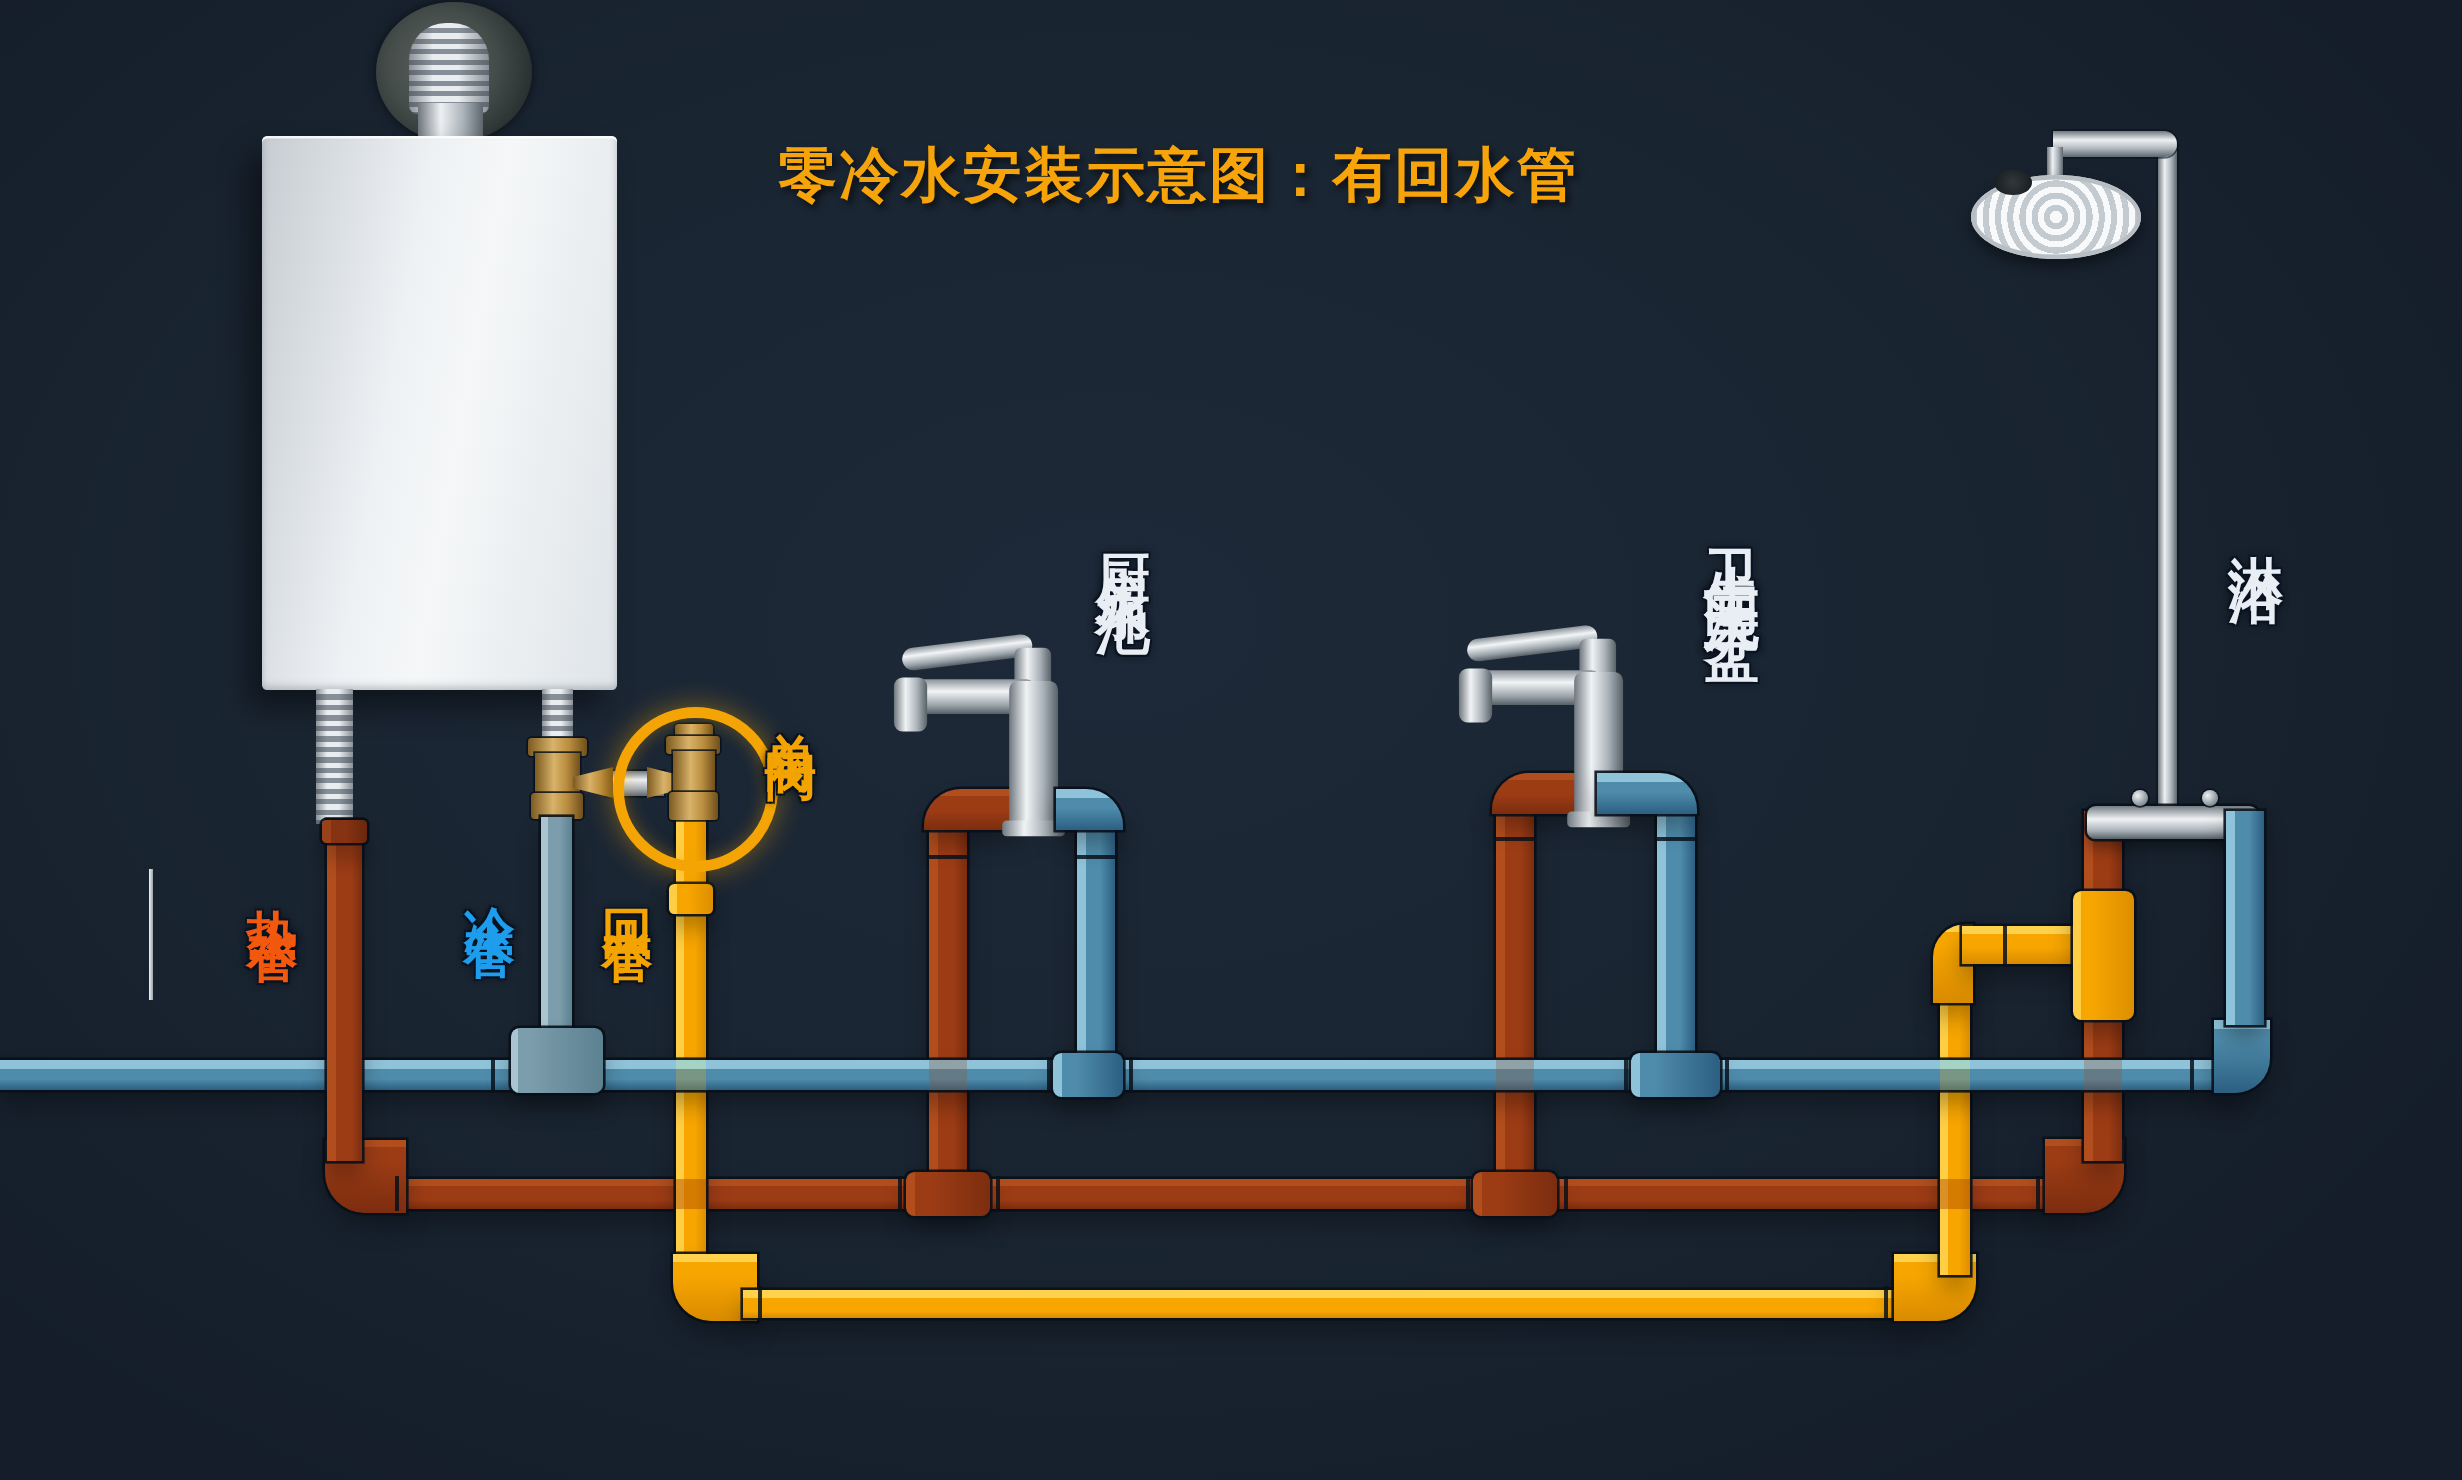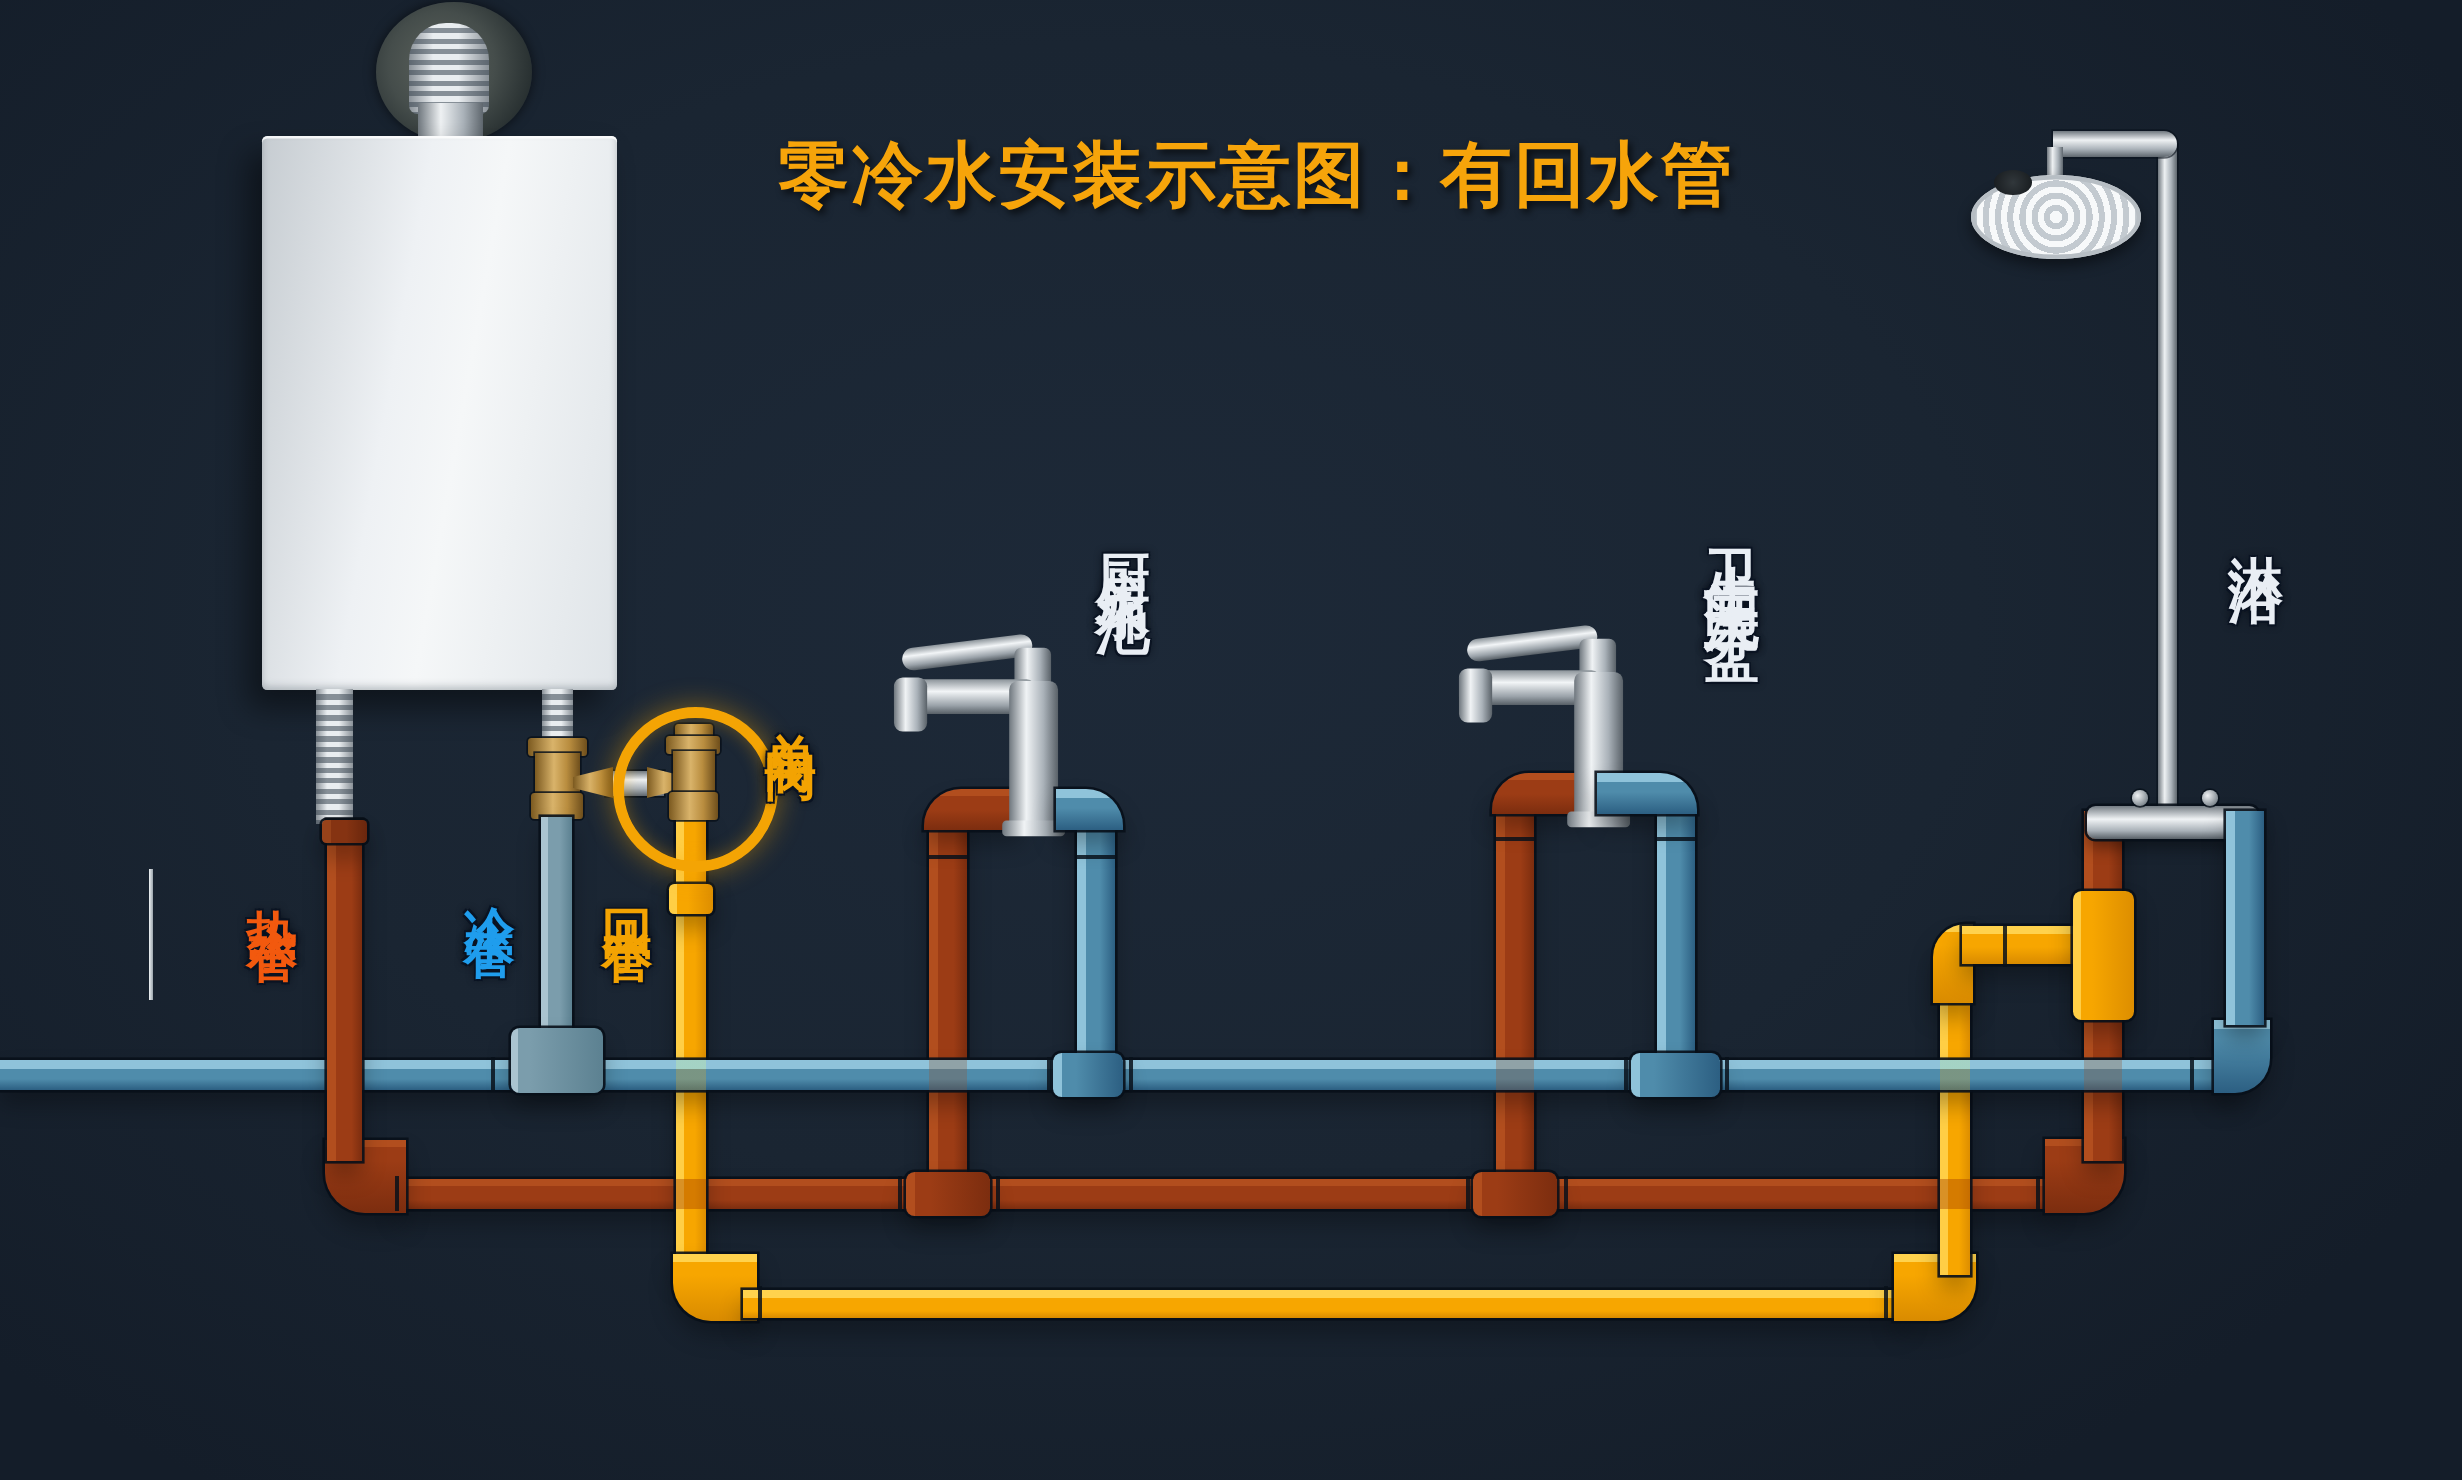--- a/index.html
+++ b/index.html
@@ -22,21 +22,21 @@
       linear-gradient(90deg,rgba(60,70,80,.55),rgba(255,255,255,0) 30%,rgba(255,255,255,0) 62%,rgba(60,70,80,.55)),
       repeating-linear-gradient(180deg,#e9edf0 0 5.2px,#868f97 5.2px 10.5px);}
   .joint-v{position:absolute;width:4.4px;background:rgba(8,16,26,.85);}
   .joint-h{position:absolute;height:4.4px;background:rgba(8,16,26,.85);}
   .brass{background:linear-gradient(90deg,#7c5a20,#d9b36a 42%,#b98d3f 70%,#6f4f1c);box-shadow:0 0 0 1.7px rgba(8,16,26,.85);}
   
   .vlabel{position:absolute;writing-mode:vertical-rl;text-orientation:upright;font-weight:700;
           letter-spacing:12.2px;font-size:51px;line-height:1;
           text-shadow:1.7px 1.7px 0 #0a1322,-1.7px -1.7px 0 #0a1322,1.7px -1.7px 0 #0a1322,-1.7px 1.7px 0 #0a1322,0 0 8.7px rgba(5,10,18,.9);}
   .wlabel{font-size:55px;letter-spacing:15.7px;font-weight:700;}
-  #title{position:absolute;left:778px;top:128px;font-size:71px;font-weight:800;letter-spacing:2.6px;
+  #title{position:absolute;left:778px;top:136px;font-size:59px;font-weight:800;letter-spacing:2.6px;
          text-shadow:3.5px 4.4px 7px rgba(0,0,0,.65);white-space:nowrap;}
   
   #heater{position:absolute;left:262px;top:136px;width:355px;height:554px;border-radius:5.2px;
           background:linear-gradient(100deg,#c6ccd1 0%,#eef1f4 38%,#f5f7f8 55%,#dfe4e8 100%);
           box-shadow:-14px 17.5px 30px rgba(0,0,0,.45), inset 0 2.6px 0 rgba(255,255,255,.8), inset 0 -3.5px 7px rgba(90,100,110,.35);}
   #flue-disc{position:absolute;left:376px;top:1.7px;width:156px;height:140px;border-radius:50%;
           background:radial-gradient(circle at 42% 45%,#5d635d 0%,#454d4b 45%,#272f30 78%,#1d2426 100%);
           box-shadow:0 0 12.2px rgba(0,0,0,.6);}
   #flue-pipe{position:absolute;left:409px;top:23px;width:80px;height:91px;border-radius:37px 37px 8.7px 8.7px;}
   #flue-neck{position:absolute;left:418px;top:103px;width:65px;height:40px;}

